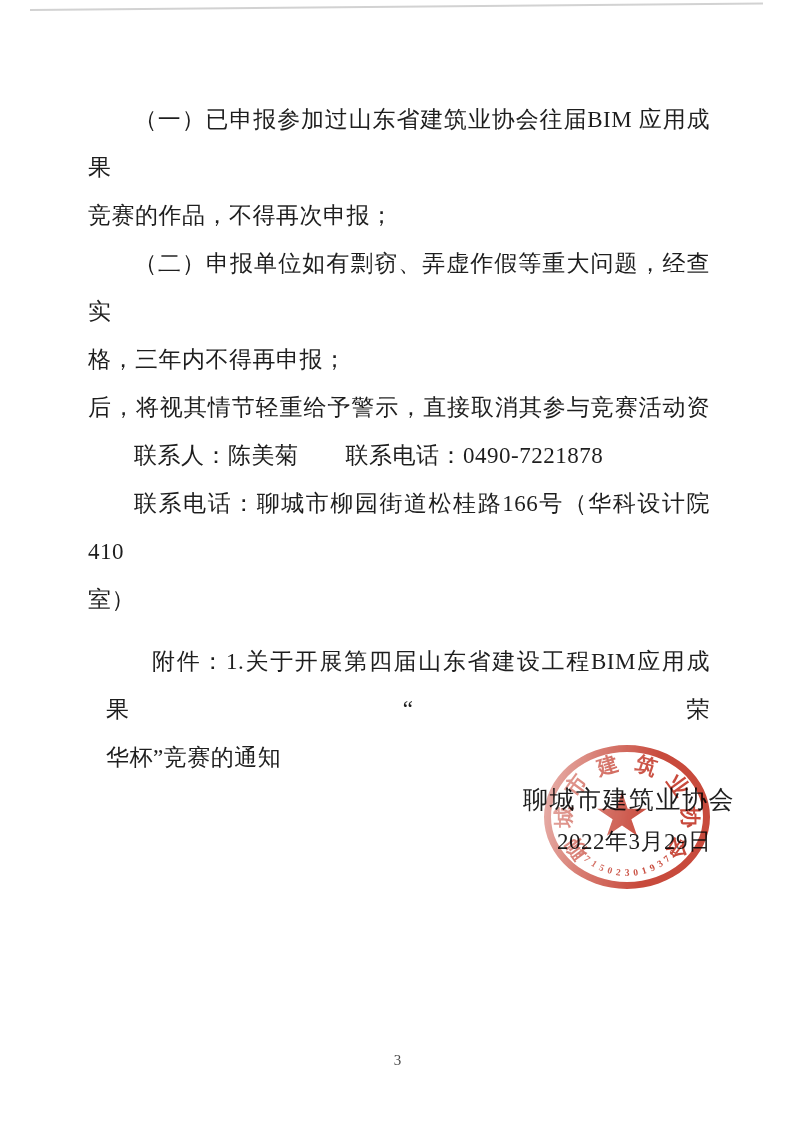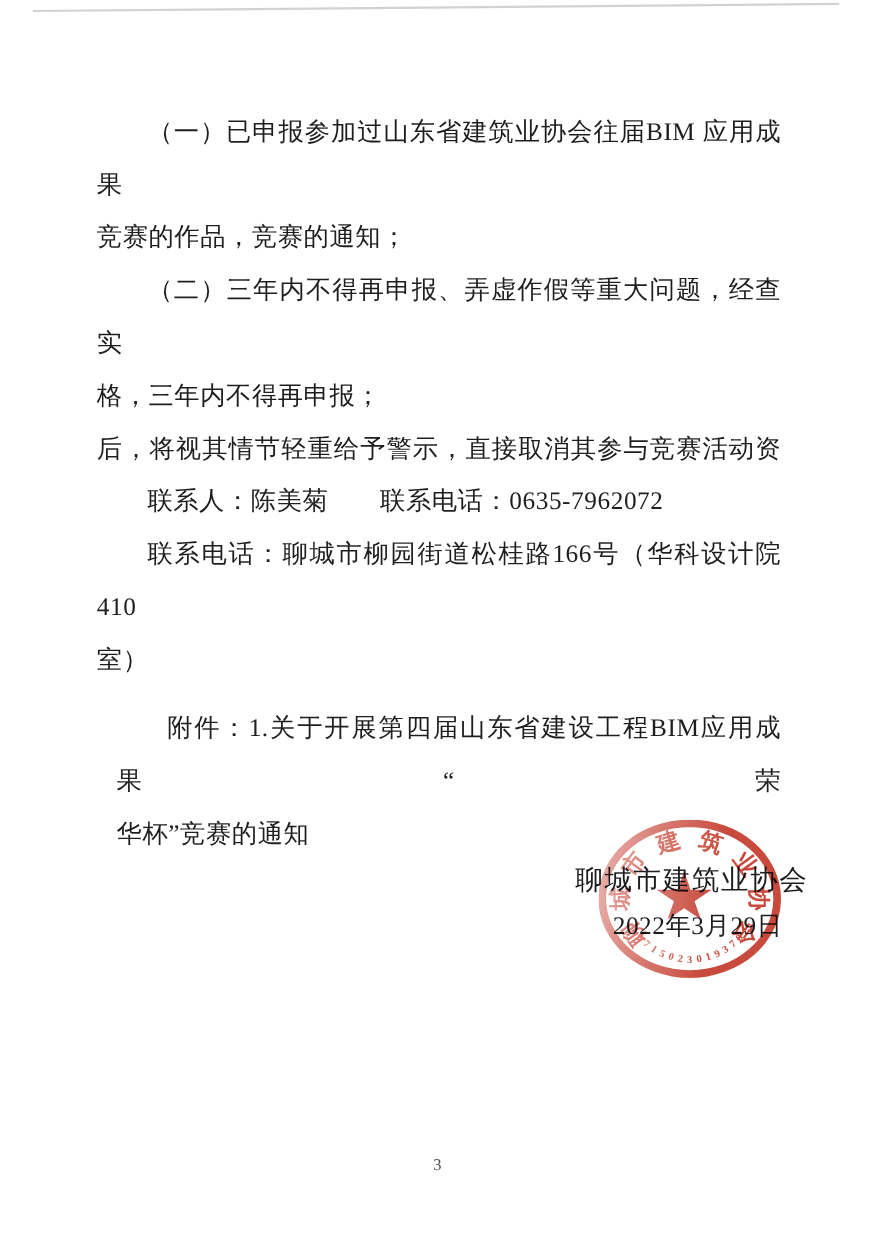--- a/index.html
+++ b/index.html
@@ -104,31 +104,31 @@
 <body>
 
 <div class="page">
 
   <div class="scan-line"></div>
 
   <div class="body-text">
 
     <div>
       <div class="line indent fill">（一）已申报参加过山东省建筑业协会往届BIM 应用成果</div>
-      <div class="line">竞赛的作品，竞赛的通知；</div>
+      <div class="line">竞赛的作品，不得再次申报；</div>
     </div>
 
     <div>
-      <div class="line indent fill">（二）三年内不得再申报、弄虚作假等重大问题，经查实</div>
+      <div class="line indent fill">（二）申报单位如有剽窃、弄虚作假等重大问题，经查实</div>
       <div class="line">格，三年内不得再申报；</div>
       <div class="line fill">后，将视其情节轻重给予警示，直接取消其参与竞赛活动资</div>
     </div>
 
     <div>
-      <div class="line indent">联系人：陈美菊　　联系电话：0635-7962072</div>
+      <div class="line indent">联系人：陈美菊　　联系电话：0490-7221878</div>
     </div>
 
     <div>
       <div class="line indent fill">联系电话：聊城市柳园街道松桂路166号（华科设计院410</div>
       <div class="line">室）</div>
     </div>
 
 
     <div class="attachment-block">
       <div class="line indent fill">附件：1.关于开展第四届山东省建设工程BIM应用成果“荣</div>

